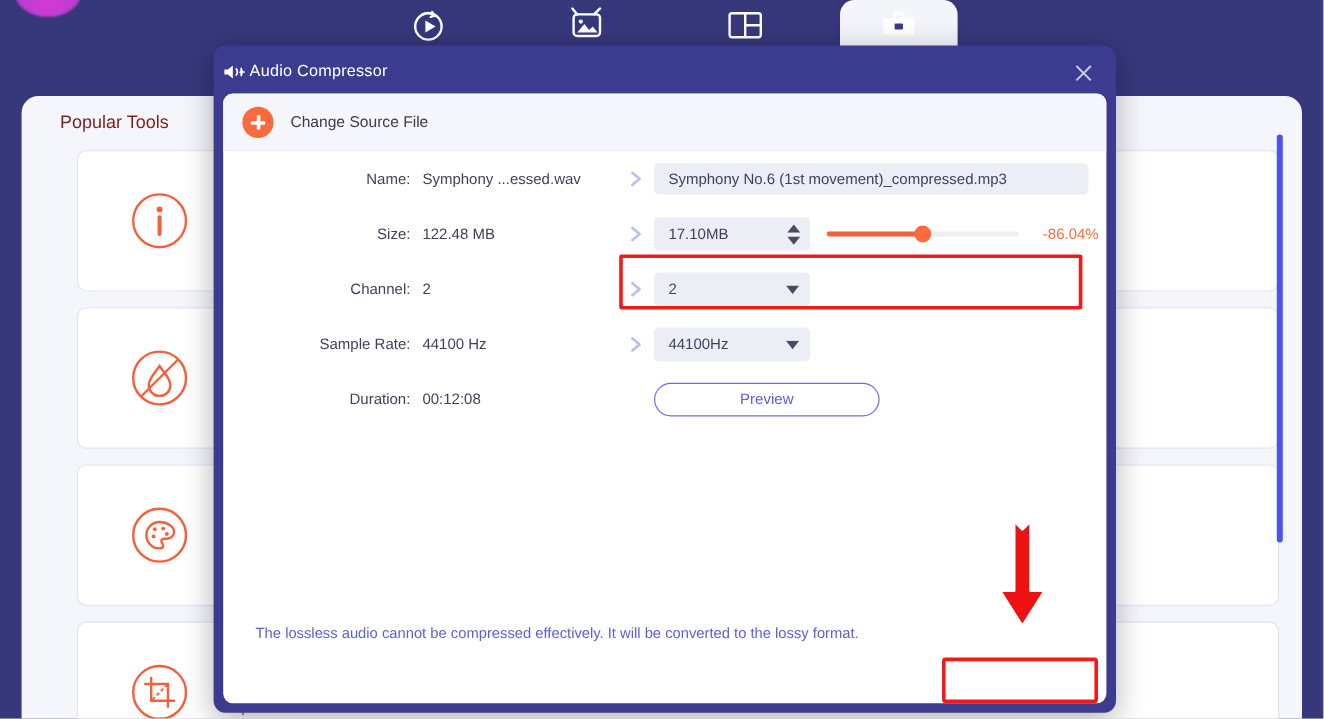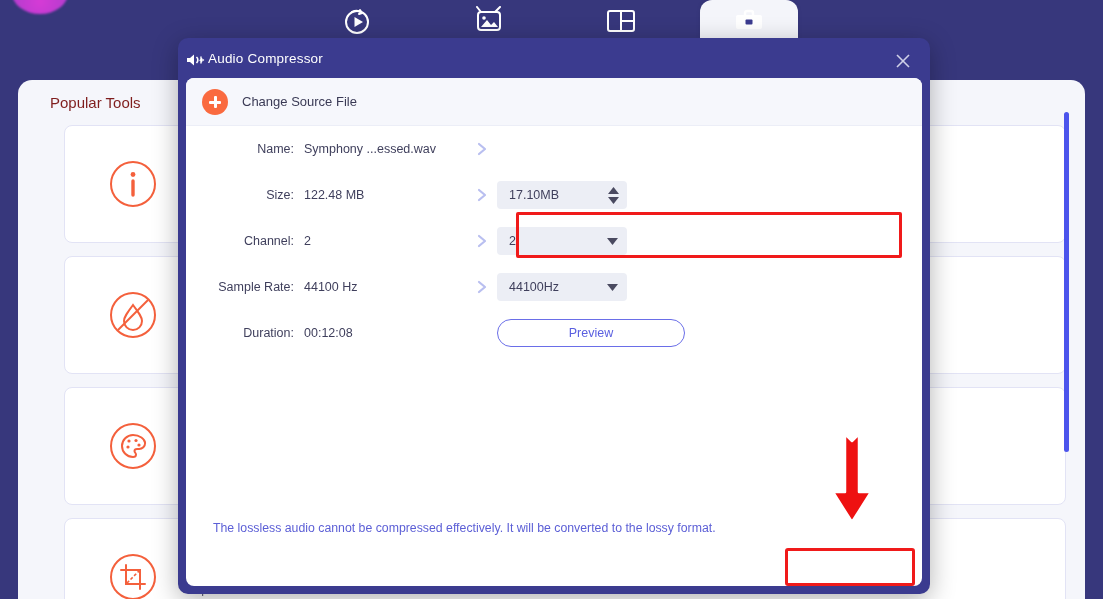--- a/index.html
+++ b/index.html
@@ -139,21 +139,21 @@
   .plus-btn::before { left: 7px; top: 12px; width: 12px; height: 3px; }
   .plus-btn::after  { left: 11.5px; top: 7px; width: 3px; height: 12px; }
   .source-label {
     margin-left: 14px; font-size: 13px; color: #3a3a55;
   }
 
   
   .form { position: absolute; left: 0; top: 48px; width: 736px; }
   .row {
     position: relative; height: 46px;
-    display: flex; align-items: center;
+    display: flex; align-items: center; margin-left: 48px;
   }
   .row-label {
     width: 118px; text-align: right;
     font-size: 12.5px; color: #3f3f5c;
     padding-right: 10px;
   }
   .row-value {
     width: 163px;
     font-size: 12.5px; color: #3f3f5c;
   }
@@ -432,20 +432,23 @@
 
       <div class="form">
 
         <div class="row">
           <div class="row-label">Name:</div>
           <div class="row-value">Symphony ...essed.wav</div>
           <div class="chev">
             <svg width="14" height="16" viewBox="0 0 14 16">
                 <polyline points="4,3 10,8 4,13" fill="none" stroke="#b9bff0" stroke-width="2.2" stroke-linecap="round" stroke-linejoin="round"></polyline>
               </svg>
+          </div>
+          <div class="ctrl">
+            <div class="readonly-box">Symphony No.6 (1st movement)_compressed.mp3</div>
           </div>
         </div>
 
         <div class="row">
           <div class="row-label">Size:</div>
           <div class="row-value">122.48 MB</div>
           <div class="chev">
             <svg width="14" height="16" viewBox="0 0 14 16">
                 <polyline points="4,3 10,8 4,13" fill="none" stroke="#b9bff0" stroke-width="2.2" stroke-linecap="round" stroke-linejoin="round"></polyline>
               </svg>
@@ -455,20 +458,27 @@
               <span>17.10MB</span>
               <span class="spinner">
                 <svg width="11" height="7" viewBox="0 0 11 7">
                     <polygon points="5.5,0 11,7 0,7" fill="#4a4a60"></polygon>
                   </svg>
                 <svg width="11" height="7" viewBox="0 0 11 7">
                     <polygon points="0,0 11,0 5.5,7" fill="#4a4a60"></polygon>
                   </svg>
               </span>
             </div>
+            <div class="slider-wrap">
+              <div class="slider-track">
+                <div class="slider-fill" id="slider-fill" style="width: 80px;"></div>
+                <div class="slider-thumb" id="slider-thumb" style="left: 73px;"></div>
+              </div>
+              <div class="slider-pct">-86.04%</div>
+            </div>
           </div>
         </div>
 
 
         <div class="row">
           <div class="row-label">Channel:</div>
           <div class="row-value">2</div>
           <div class="chev">
             <svg width="14" height="16" viewBox="0 0 14 16">
                 <polyline points="4,3 10,8 4,13" fill="none" stroke="#b9bff0" stroke-width="2.2" stroke-linecap="round" stroke-linejoin="round"></polyline>

